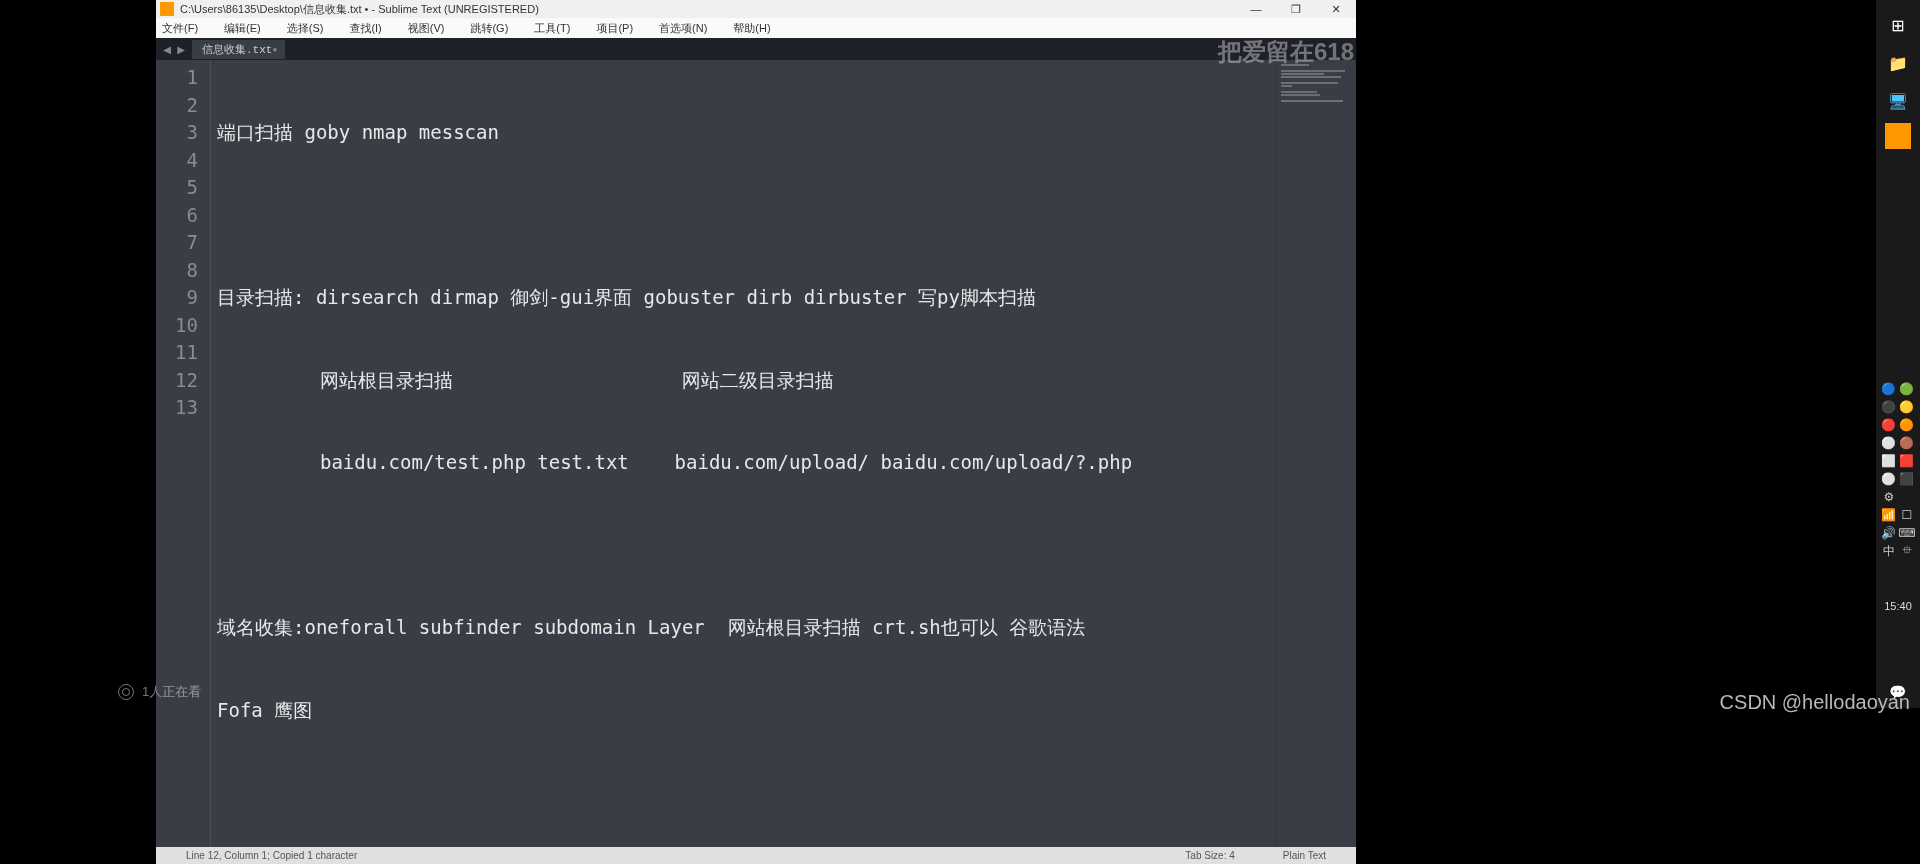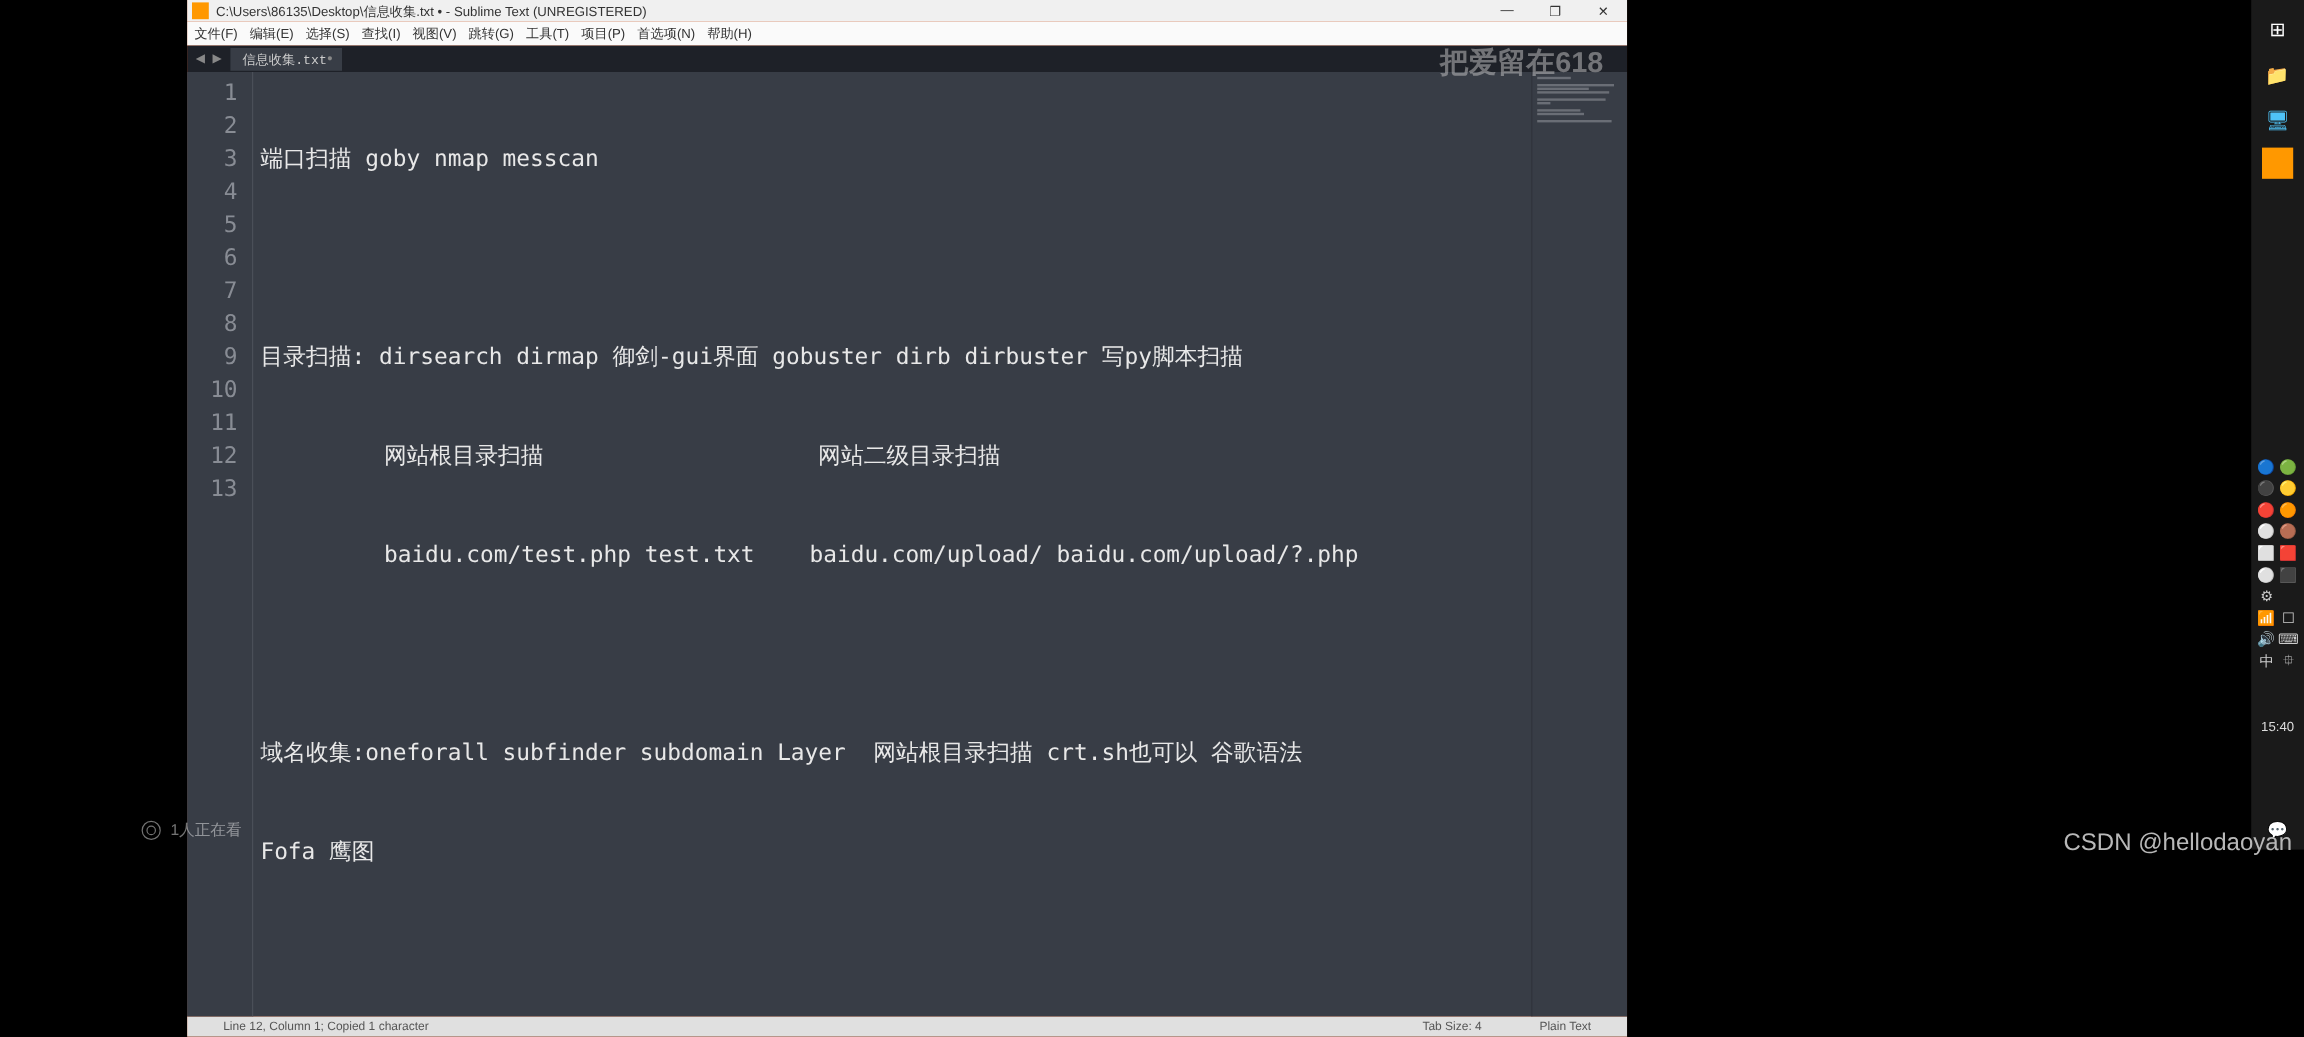--- a/index.html
+++ b/index.html
@@ -21,21 +21,21 @@
       display: flex;
       background: #000;
     }
     .left-black {
       width: 156px;
       background: #000;
       position: relative;
     }
     .main-window {
       width: 1200px;
-      background: #c2410c;
+      background: #7f1d1d;
       display: flex;
       flex-direction: column;
       position: relative;
       justify-content: flex-end;
     }
     .right-area {
       flex: 1;
       background: #000;
       position: relative;
     }
@@ -71,21 +71,21 @@
       color: #333;
     }
     .menu-bar {
       height: 20px;
       background: #fafafa;
       display: flex;
       align-items: center;
       padding: 0 6px;
       font-size: 11px;
       color: #333;
-      gap: 10px;
+      gap: 26px;
     }
     .menu-bar span {
       cursor: pointer;
     }
     .nav-tabs {
       height: 22px;
       background: #1e2128;
       display: flex;
       align-items: center;
     }
@@ -178,21 +178,21 @@
     .status-left {
       flex: 1;
     }
     .status-right {
       display: flex;
       gap: 48px;
     }
     .watermark {
       position: absolute;
       top: 36px;
-      right: 20px;
+      right: 2px;
       color: rgba(200,200,200,0.5);
       font-size: 24px;
       font-weight: bold;
       z-index: 10;
     }
     .win-taskbar {
       position: absolute;
       right: 0;
       top: 0;
       width: 44px;

